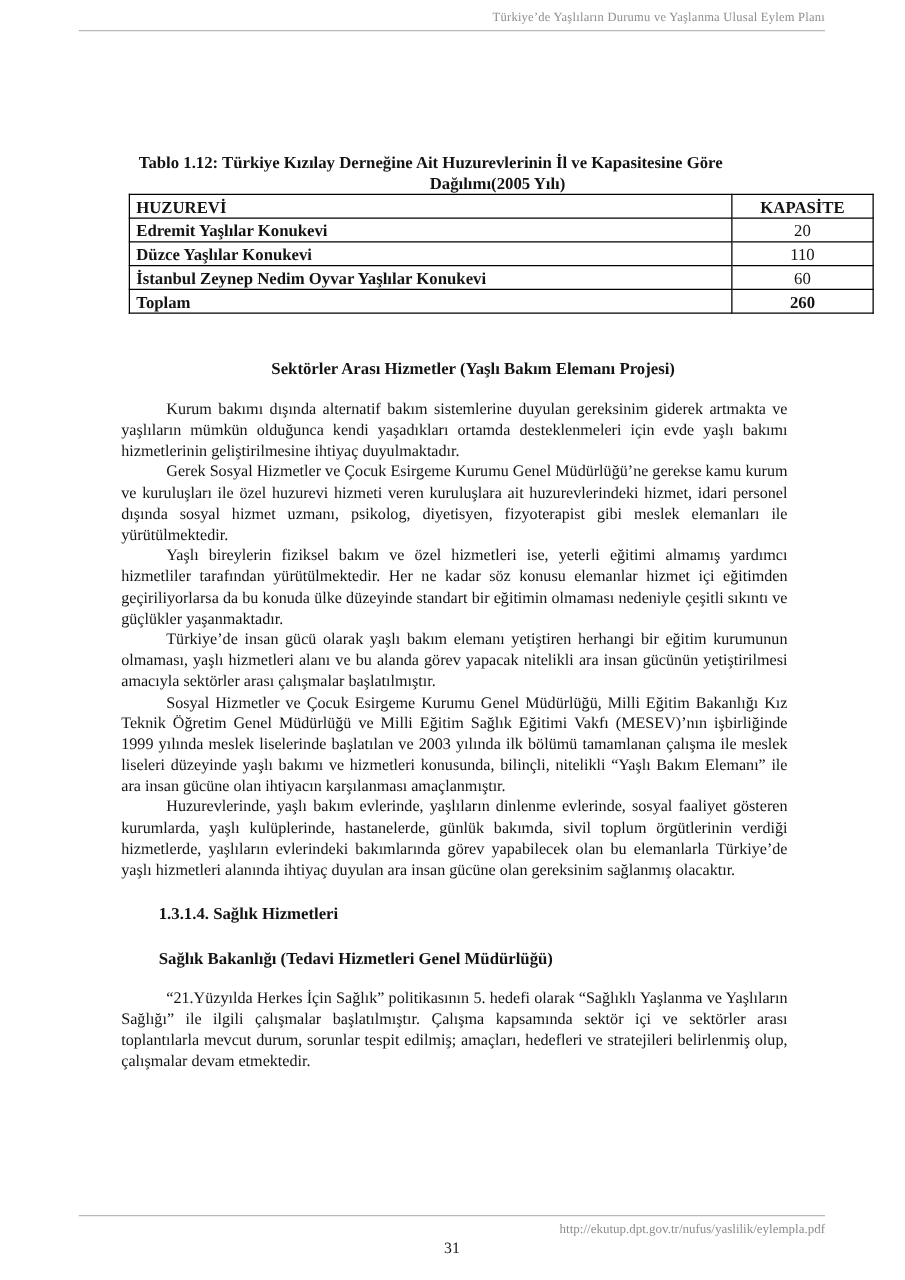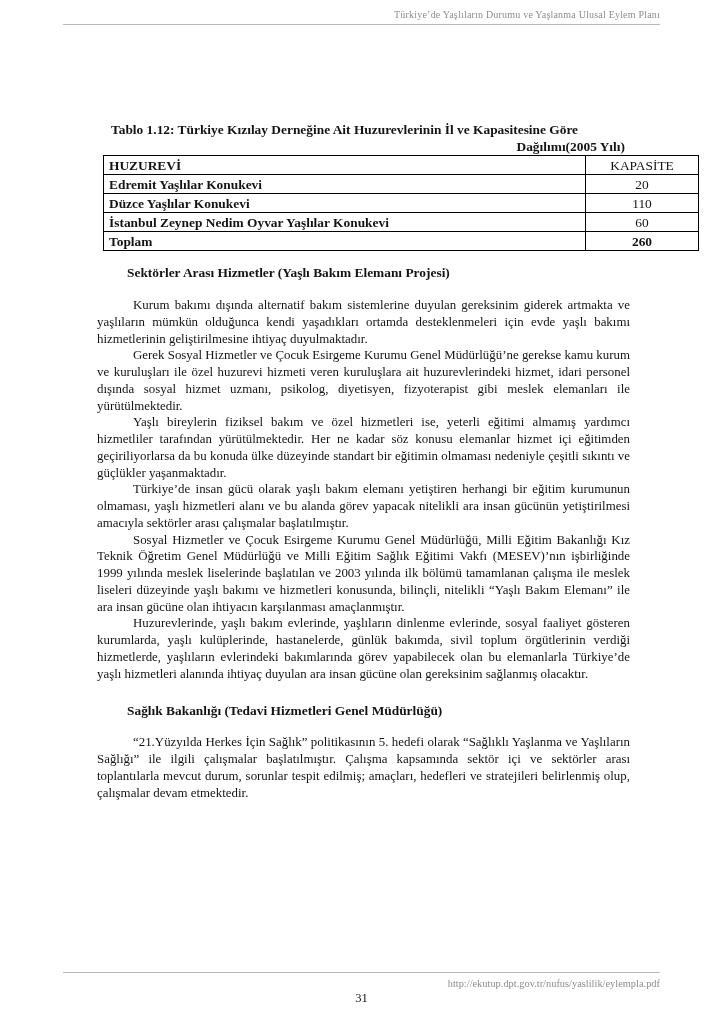--- a/index.html
+++ b/index.html
@@ -25,44 +25,44 @@
     padding-bottom:4px;
     letter-spacing:0.2px;
   }
 
   
   .content { position:absolute; left:97px; top:121px; width:533px; }
 
   .table-wrap { margin-left:6px; width:522px; }
   .table-title { font-weight:bold; font-size:13.4px; line-height:17px; }
   .table-title .l1 { padding-left:8px; }
-  .table-title .l2 { display:flex; justify-content:flex-end; padding-left:68px; }
+  .table-title .l2 { display:flex; justify-content:center; padding-left:68px; }
 
   table.cap-table { border-collapse:collapse; width:596px; font-size:13.4px; table-layout:fixed; }
   table.cap-table th, table.cap-table td {
     border:1.6px solid #000;
     padding:0 5px;
     height:18px;
     line-height:15px;
     vertical-align:middle;
     overflow:hidden;
     white-space:nowrap;
   }
   .col-name  { text-align:left; font-weight:bold; }
   .col-cap   { width:102px; text-align:center; }
-  .cap-head  { font-weight:normal; }
+  .cap-head  { font-weight:bold; }
   .cap-total { font-weight:bold; }
 
   .h-bold {
     font-weight:bold;
     font-size:13.4px;
     line-height:15px;
     margin:21px 0 0 30px;
   }
-  .h-sector { margin-top:14px; margin-bottom:17px; }
+  .h-sector { margin-top:36px; margin-bottom:17px;text-align:center; }
   .h-after-body { margin-top:19px; }
 
   p.bodytext {
     font-size:12.9px;
     line-height:16.75px;
     text-align:justify;
     text-indent:36px;
     margin:0;
   }
   p.closing { margin-top:16px; }
@@ -133,20 +133,21 @@
 
     <div class="h-bold h-sector">Sektörler Arası Hizmetler (Yaşlı Bakım Elemanı Projesi)</div>
 
     <p class="bodytext">Kurum bakımı dışında alternatif bakım sistemlerine duyulan gereksinim giderek artmakta ve yaşlıların mümkün olduğunca kendi yaşadıkları ortamda desteklenmeleri için evde yaşlı bakımı hizmetlerinin geliştirilmesine ihtiyaç duyulmaktadır.</p>
     <p class="bodytext">Gerek Sosyal Hizmetler ve Çocuk Esirgeme Kurumu Genel Müdürlüğü’ne gerekse kamu kurum ve kuruluşları ile özel huzurevi hizmeti veren kuruluşlara ait huzurevlerindeki hizmet, idari personel dışında sosyal hizmet uzmanı, psikolog, diyetisyen, fizyoterapist gibi meslek elemanları ile yürütülmektedir.</p>
     <p class="bodytext">Yaşlı bireylerin fiziksel bakım ve özel hizmetleri ise, yeterli eğitimi almamış yardımcı hizmetliler tarafından yürütülmektedir. Her ne kadar söz konusu elemanlar hizmet içi eğitimden geçiriliyorlarsa da bu konuda ülke düzeyinde standart bir eğitimin olmaması nedeniyle çeşitli sıkıntı ve güçlükler yaşanmaktadır.</p>
     <p class="bodytext">Türkiye’de insan gücü olarak yaşlı bakım elemanı yetiştiren herhangi bir eğitim kurumunun olmaması, yaşlı hizmetleri alanı ve bu alanda görev yapacak nitelikli ara insan gücünün yetiştirilmesi amacıyla sektörler arası çalışmalar başlatılmıştır.</p>
     <p class="bodytext">Sosyal Hizmetler ve Çocuk Esirgeme Kurumu Genel Müdürlüğü, Milli Eğitim Bakanlığı Kız Teknik Öğretim Genel Müdürlüğü ve Milli Eğitim Sağlık Eğitimi Vakfı (MESEV)’nın işbirliğinde 1999 yılında meslek liselerinde başlatılan ve 2003 yılında ilk bölümü tamamlanan çalışma ile meslek liseleri düzeyinde yaşlı bakımı ve hizmetleri konusunda, bilinçli, nitelikli “Yaşlı Bakım Elemanı” ile ara insan gücüne olan ihtiyacın karşılanması amaçlanmıştır.</p>
     <p class="bodytext">Huzurevlerinde, yaşlı bakım evlerinde, yaşlıların dinlenme evlerinde, sosyal faaliyet gösteren kurumlarda, yaşlı kulüplerinde, hastanelerde, günlük bakımda, sivil toplum örgütlerinin verdiği hizmetlerde, yaşlıların evlerindeki bakımlarında görev yapabilecek olan bu elemanlarla Türkiye’de yaşlı hizmetleri alanında ihtiyaç duyulan ara insan gücüne olan gereksinim sağlanmış olacaktır.</p>
 
+    <div class="h-bold h-after-body">1.3.1.4. Sağlık Hizmetleri</div>
     <div class="h-bold">Sağlık Bakanlığı (Tedavi Hizmetleri Genel Müdürlüğü)</div>
 
     <p class="bodytext closing">“21.Yüzyılda Herkes İçin Sağlık” politikasının 5. hedefi olarak “Sağlıklı Yaşlanma ve Yaşlıların Sağlığı” ile ilgili çalışmalar başlatılmıştır. Çalışma kapsamında sektör içi ve sektörler arası toplantılarla mevcut durum, sorunlar tespit edilmiş; amaçları, hedefleri ve stratejileri belirlenmiş olup, çalışmalar devam etmektedir.</p>
 
   </div>
 
   <div class="footer">
     <div class="pnum">31</div>
     <div class="furl">http://ekutup.dpt.gov.tr/nufus/yaslilik/eylempla.pdf</div>
   </div>

